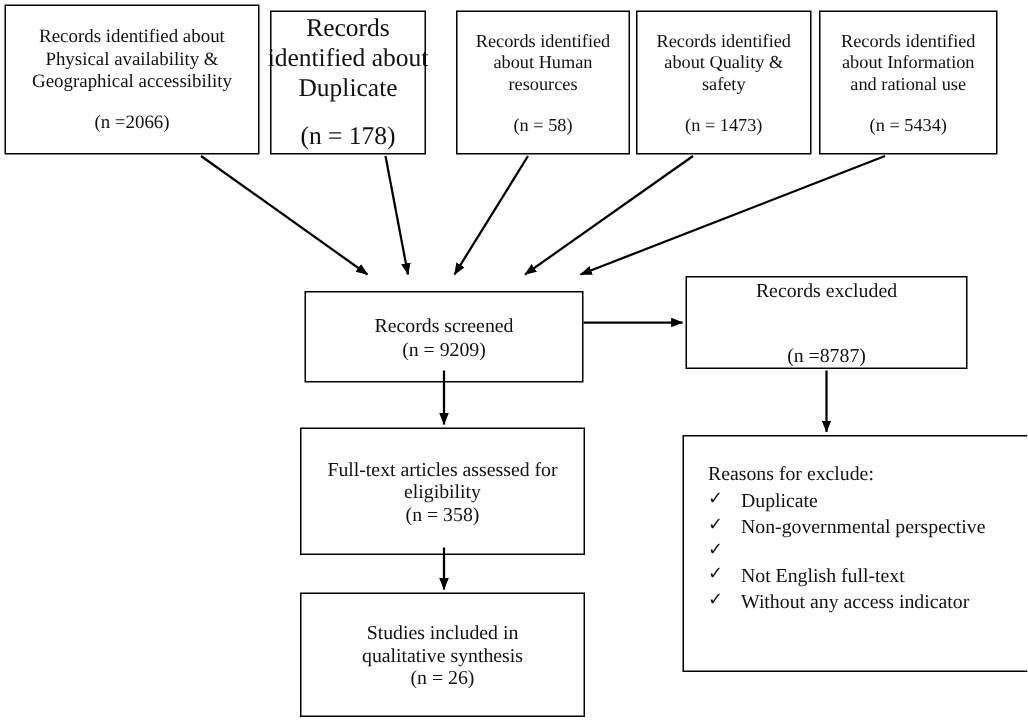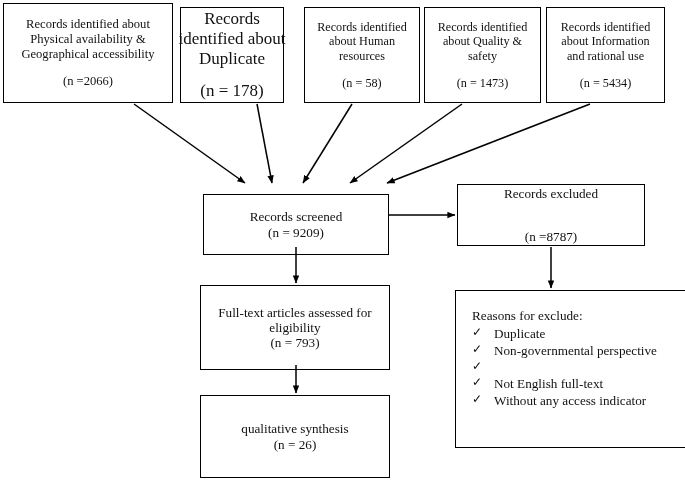--- a/index.html
+++ b/index.html
@@ -139,24 +139,25 @@
   </div>
 
   <div class="box" id="excluded">
     <span class="line">Records excluded</span>
     <span class="count">(n =8787)</span>
   </div>
 
   <div class="box" id="fulltext">
     <span class="line">Full-text articles assessed for</span>
     <span class="line">eligibility</span>
-    <span class="count">(n = 793)</span>
+    <span class="count">(n = 358)</span>
   </div>
 
   <div class="box" id="studies">
+    <span class="line">Studies included in</span>
     <span class="line">qualitative synthesis</span>
     <span class="count">(n = 26)</span>
   </div>
 
   <div id="reasons">
     <div class="r-title">Reasons for exclude:</div>
     <ul>
       <li>
         <span class="tick">✓</span>
         <span class="r-text">Duplicate</span>

